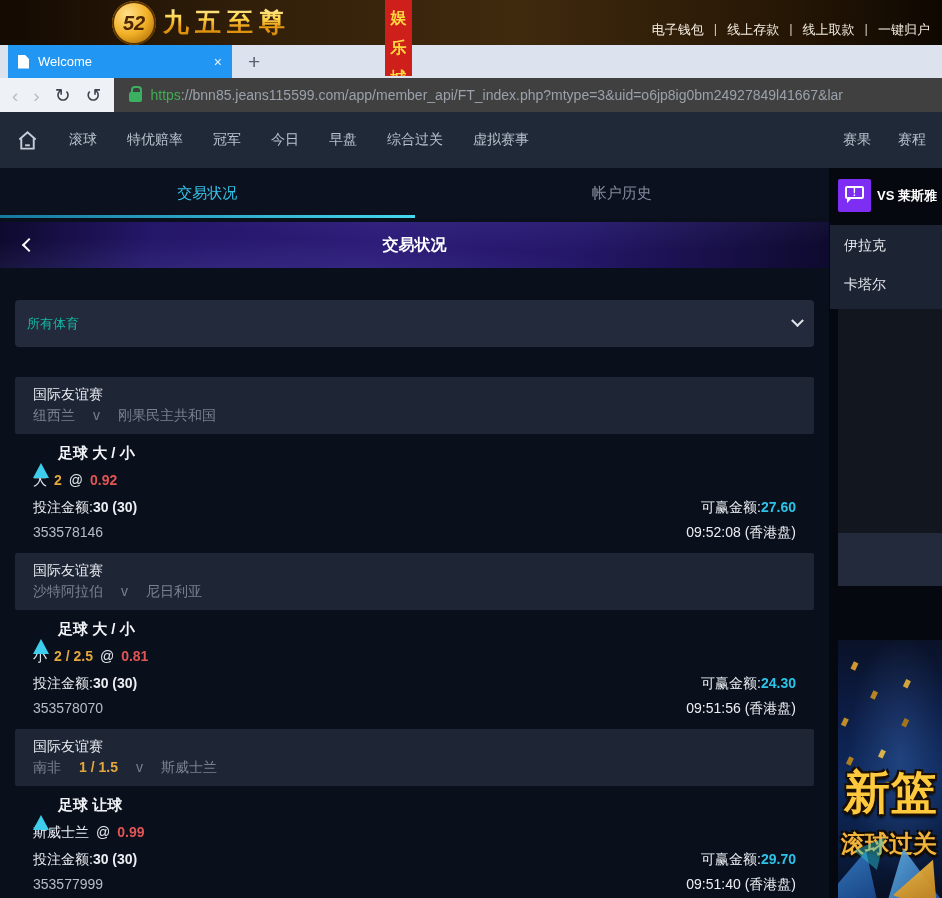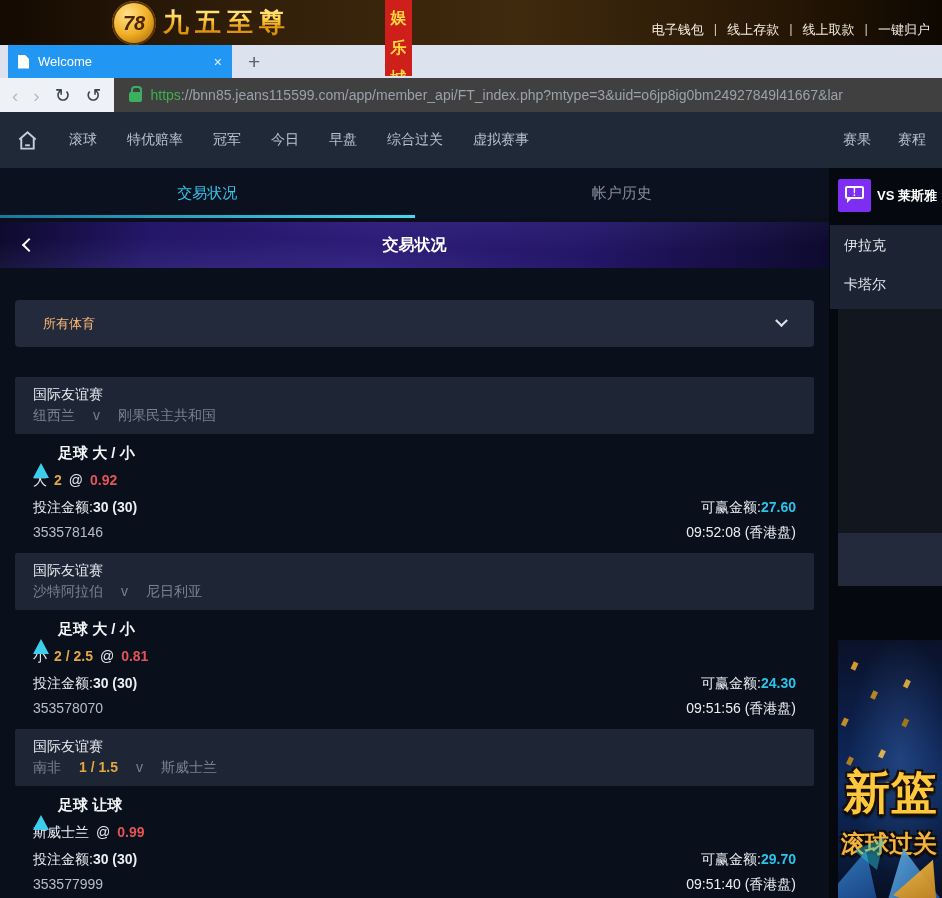--- a/index.html
+++ b/index.html
@@ -80,21 +80,21 @@
   .banner::before { content:""; position:absolute; inset:0;
     background:radial-gradient(ellipse at 22% 150%, rgba(150,160,255,.17), transparent 55%),
                radial-gradient(ellipse at 72% -60%, rgba(150,160,255,.14), transparent 55%); }
   .back-chevron { position:absolute; left:24px; top:18px; width:10px; height:10px;
     border-left:2px solid #fff; border-bottom:2px solid #fff; transform:rotate(45deg); cursor:pointer; }
 
   .content { padding:32px 15px 0; }
 
   
   .dropdown { height:47px; background:#232a3b; border-radius:4px; display:flex;
-    align-items:center; padding:0 28px; font-size:13px; color:#fdba74;
+    align-items:center; padding:0 12px; font-size:13px; color:#14b8a6;
     margin-bottom:30px; cursor:pointer; }
   .chev-down { margin-left:auto; width:9px; height:9px; border-right:2px solid #dfe3ea;
     border-bottom:2px solid #dfe3ea; transform:rotate(45deg) translate(-2px,-2px); }
 
   
   .group-head { background:#1e2636; border-radius:2px; padding:9px 18px 10px; cursor:pointer; }
   .league { font-size:14px; line-height:17px; color:#e7eaef; margin-bottom:4px; }
   .teams-line { font-size:14px; line-height:17px; color:#78818f; display:flex; gap:18px; }
   .hcap { color:#e2a73e; font-weight:bold; }
   .hcap:empty { display:none; }
@@ -162,21 +162,21 @@
   .ptri.t4 { left:22px; bottom:34px; width:30px; height:30px; transform:rotate(40deg);
     background:rgba(45,200,215,.45); }
 </style>
 </head>
 <body>
 
 <div class="screen">
 
   <header class="topbar">
     <div class="logo-wrap">
-      <div class="logo-circle">78</div>
+      <div class="logo-circle">52</div>
       <div class="logo-text">九五至尊</div>
     </div>
     <div class="logo-badge">
       <span>娱</span>
       <span>乐</span>
       <span>城</span>
     </div>
     <nav class="wallet-links">
       <span class="wlink">电子钱包</span>
       <span class="sep">|</span>

